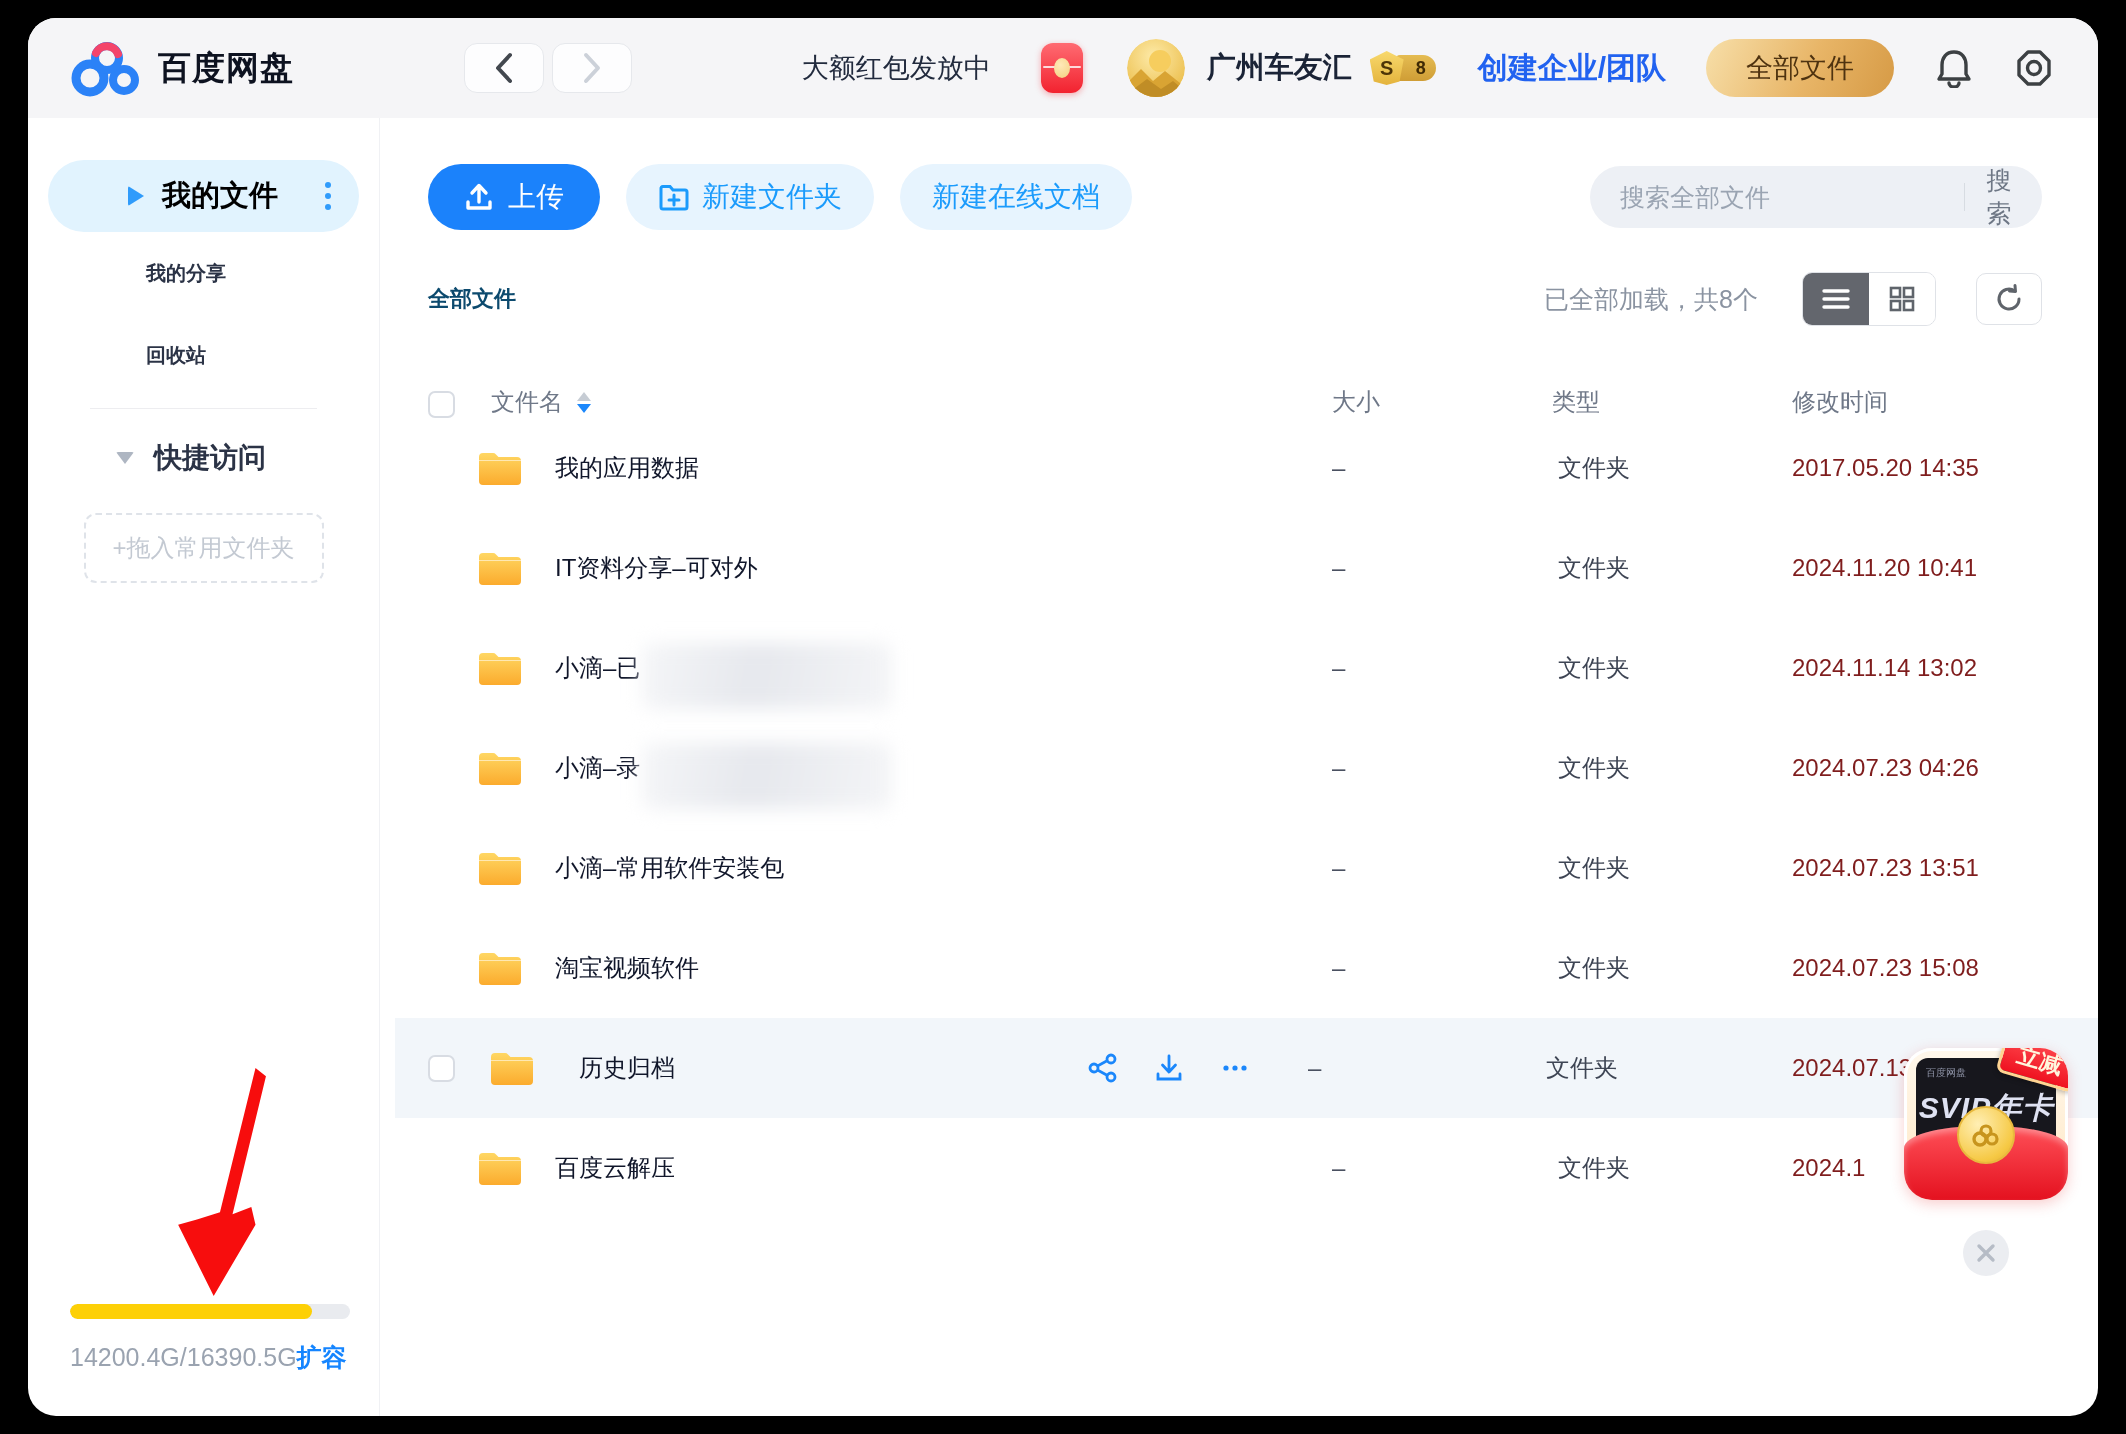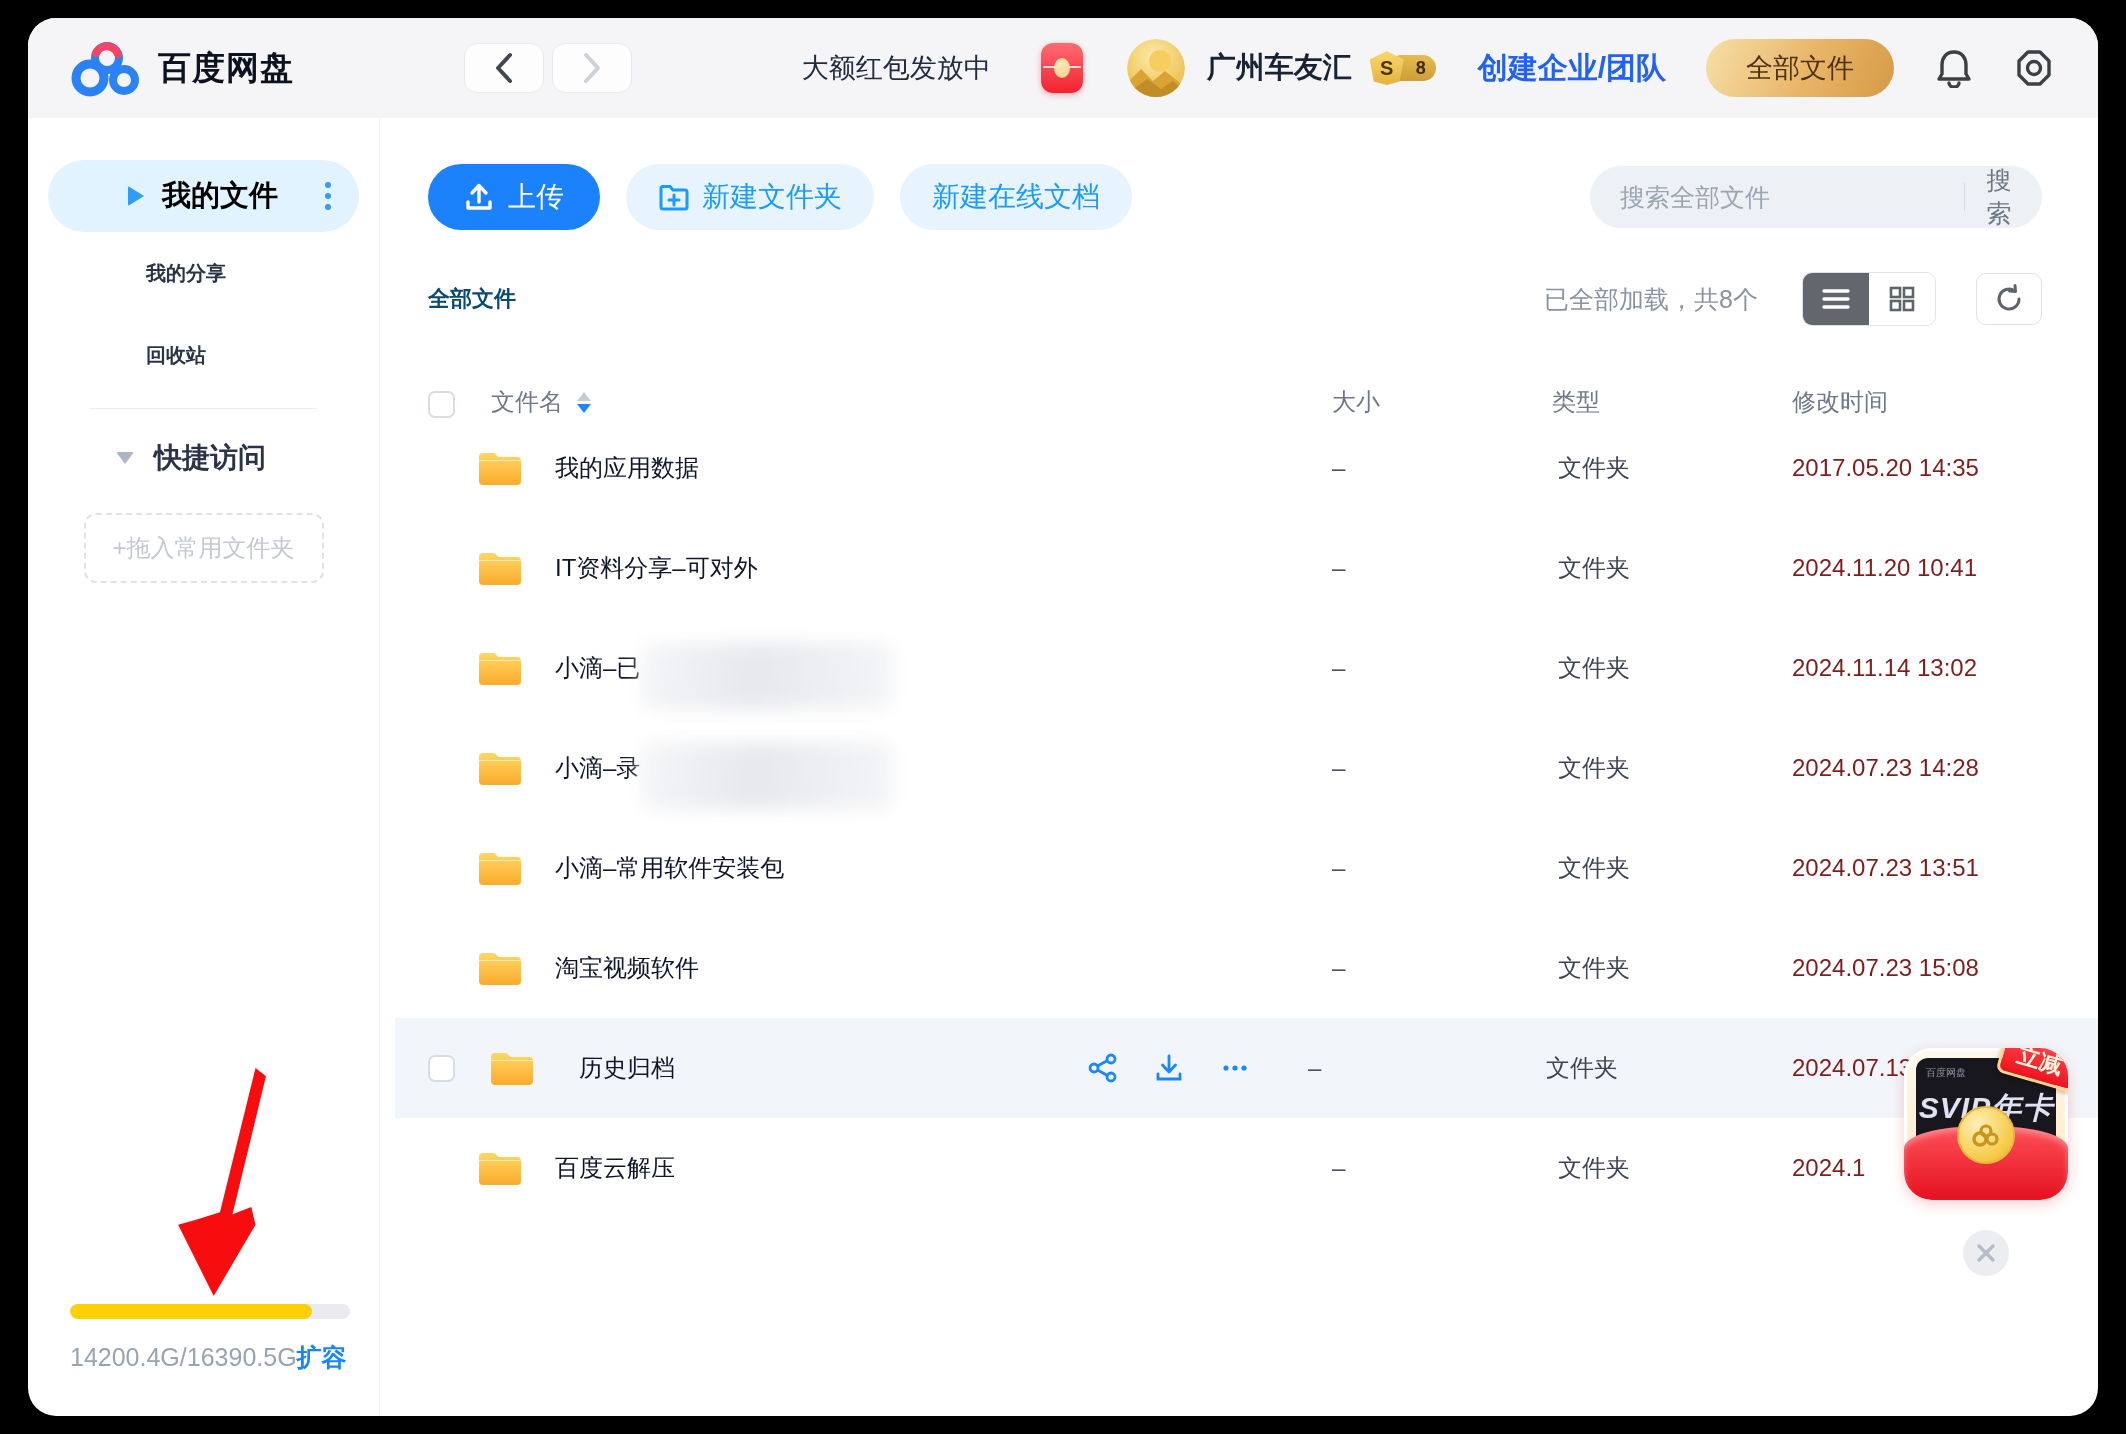--- a/index.html
+++ b/index.html
@@ -354,21 +354,21 @@
       <path d="M2 8 a4 4 0 0 1 4-4 L16 4 a4 4 0 0 1 3 1.4 L21.5 8 L40 8 a4 4 0 0 1 4 4 L44 32 a4 4 0 0 1-4 4 L6 36 a4 4 0 0 1-4-4 Z" fill="url(#fg3)"></path>
       <path d="M2 12 L44 12 L44 11 L2 11 Z" fill="#ffffff" opacity="0.55"></path>
     </svg>
     <div class="cell-name">
       <span class="fname">小滴–录</span>
       <span class="blur-chip"></span>
 
     </div>
     <div class="col-size cell-size">–</div>
     <div class="col-type cell-type">文件夹</div>
-    <div class="col-time cell-time">2024.07.23 14:28</div>
+    <div class="col-time cell-time">2024.07.23 04:26</div>
   </div>
 
   <div class="row">
     <div class="checkbox"></div>
     <svg class="folder-ic" viewBox="0 0 46 38">
       <defs>
         <linearGradient id="fg4" x1="0" y1="0" x2="0" y2="1">
           <stop offset="0" stop-color="#ffd763"></stop>
                   <stop offset="1" stop-color="#fbab2d"></stop>
         </linearGradient>

